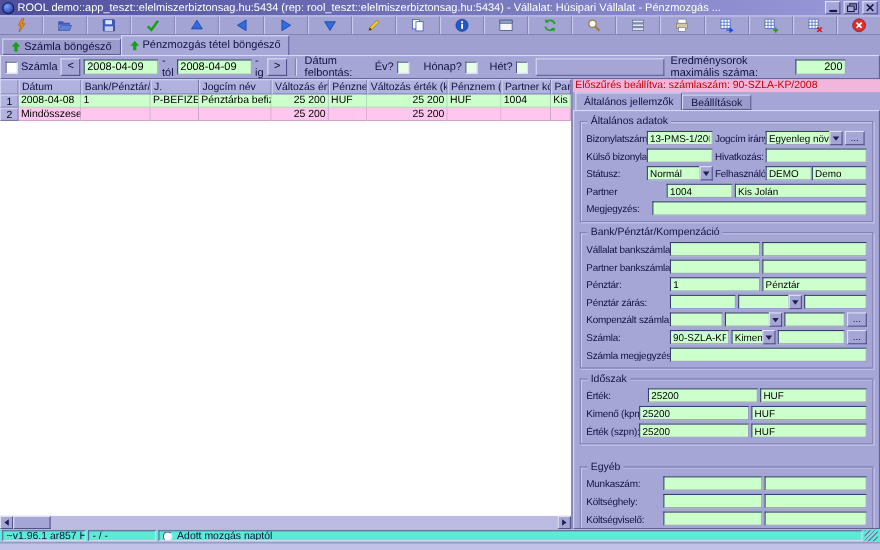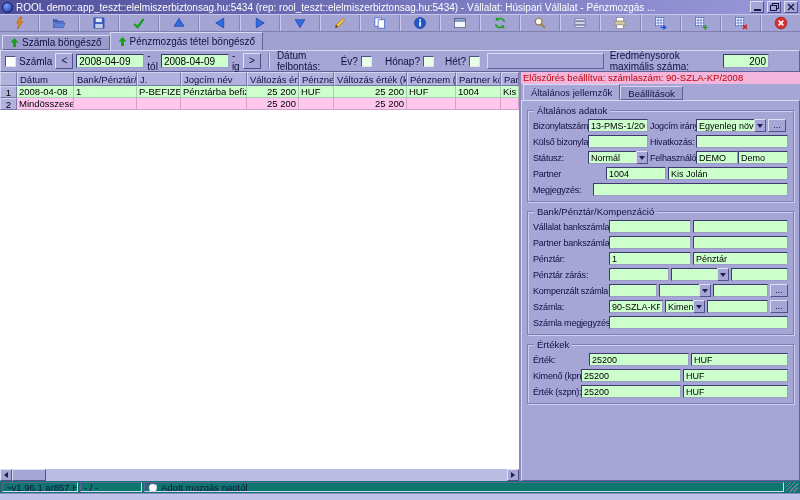--- a/index.html
+++ b/index.html
@@ -95,21 +95,21 @@
   .fsel { display:flex; flex:none; height:13px; min-width:0; }
   .fseltext { background:#ccffcc; border:1px solid; border-color:#3a3a6c #9c9cc8 #9c9cc8 #3a3a6c; border-right:none;
     flex:1; font-size:9px; color:#000; display:flex; align-items:center; padding:0 2px; overflow:hidden; white-space:nowrap; min-width:0; }
   .dab { width:12px; flex:none; background:#a6a6d6; border:1px solid; padding:0;
     border-color:#e0e0f4 #50508a #50508a #e0e0f4; display:flex; align-items:center; justify-content:center; }
   .morebtn { width:18px; height:13px; flex:none; background:#a6a6d6; border:1px solid; color:#101040;
     border-color:#e0e0f4 #50508a #50508a #e0e0f4; font-size:9px; line-height:7px; margin-left:2px; padding:0; }
   .gap2 { width:2px; flex:none; }
 
   
-  .statusbar { position:absolute; left:0; right:0; bottom:7px; height:12px; background:#0f766e;
+  .statusbar { position:absolute; left:0; right:0; bottom:7px; height:12px; background:#5eead4;
     display:flex; gap:2px; padding:1px 2px; font-size:9.5px; color:#101040; align-items:flex-end; }
   .scell { border:1px solid; border-color:#60609a #d8d8f2 #d8d8f2 #60609a; display:flex; align-items:center;
     padding:0 3px; height:10px; white-space:nowrap; overflow:hidden; }
   .radio { width:9px; height:9px; border-radius:50%; background:#fff; border:1px solid; flex:none;
     border-color:#50508a #e0e0f4 #e0e0f4 #50508a; margin-right:4px; }
   .grip { width:12px; height:10px; flex:none;
     background:repeating-linear-gradient(135deg,#7a7ab0 0 1px,transparent 1px 3px); }
   .bottomstrip { position:absolute; left:0; right:0; bottom:0; height:7px; background:#c2c2e8; border-top:1px solid #8c8cc0; }
 </style>
 </head>
@@ -471,41 +471,63 @@
             <input class="fin fx" value="" style="">
             <button class="morebtn">...</button>
           </div>
           <div class="frow">
             <span class="flab" style="width:76px">Számla megjegyzés:</span>
             <input class="fin fx" value="" style="">
           </div>
         </div>
 
         <div class="group">
-          <span class="gtitle">Értékek</span>
+          <span class="gtitle">Időszak</span>
           <div class="frow">
             <span class="flab" style="width:56px">Érték:</span>
             <input class="fin" style="width: 100px;" value="25200">
             <span class="gap2"></span>
             <input class="fin fx" value="HUF" style="">
           </div>
           <div class="frow">
             <span class="flab" style="width:48px">Kimenő (kpn):</span>
             <input class="fin" style="width: 100px;" value="25200">
             <span class="gap2"></span>
             <input class="fin fx" value="HUF" style="">
           </div>
           <div class="frow">
             <span class="flab" style="width:48px">Érték (szpn):</span>
             <input class="fin" style="width: 100px;" value="25200">
             <span class="gap2"></span>
             <input class="fin fx" value="HUF" style="">
           </div>
         </div>
 
+        <div class="group" style="margin-top:20px">
+          <span class="gtitle">Egyéb</span>
+          <div class="frow">
+            <span class="flab" style="width:70px">Munkaszám:</span>
+            <input class="fin" style="width: 90px;" value="">
+            <span class="gap2"></span>
+            <input class="fin fx" value="" style="">
+          </div>
+          <div class="frow">
+            <span class="flab" style="width:70px">Költséghely:</span>
+            <input class="fin" style="width: 90px;" value="">
+            <span class="gap2"></span>
+            <input class="fin fx" value="" style="">
+          </div>
+          <div class="frow">
+            <span class="flab" style="width:70px">Költségviselő:</span>
+            <input class="fin" style="width: 90px;" value="">
+            <span class="gap2"></span>
+            <input class="fin fx" value="" style="">
+          </div>
+
+        </div>
 
       </div>
     </div>
   </div>
 
   <div class="statusbar">
     <div class="scell" style="width:76px">~v1.96.1 ar857 H</div>
     <div class="scell" style="width:62px">- / -</div>
     <div class="scell" style="flex:1">
       <span class="radio"></span>

